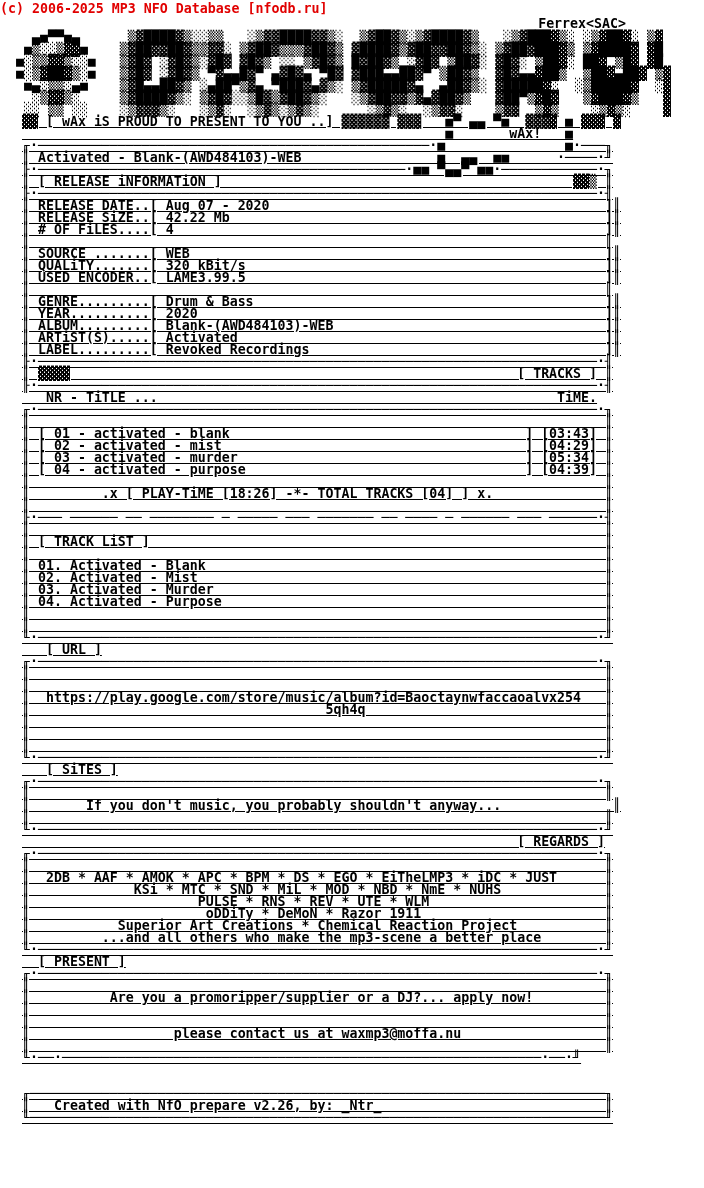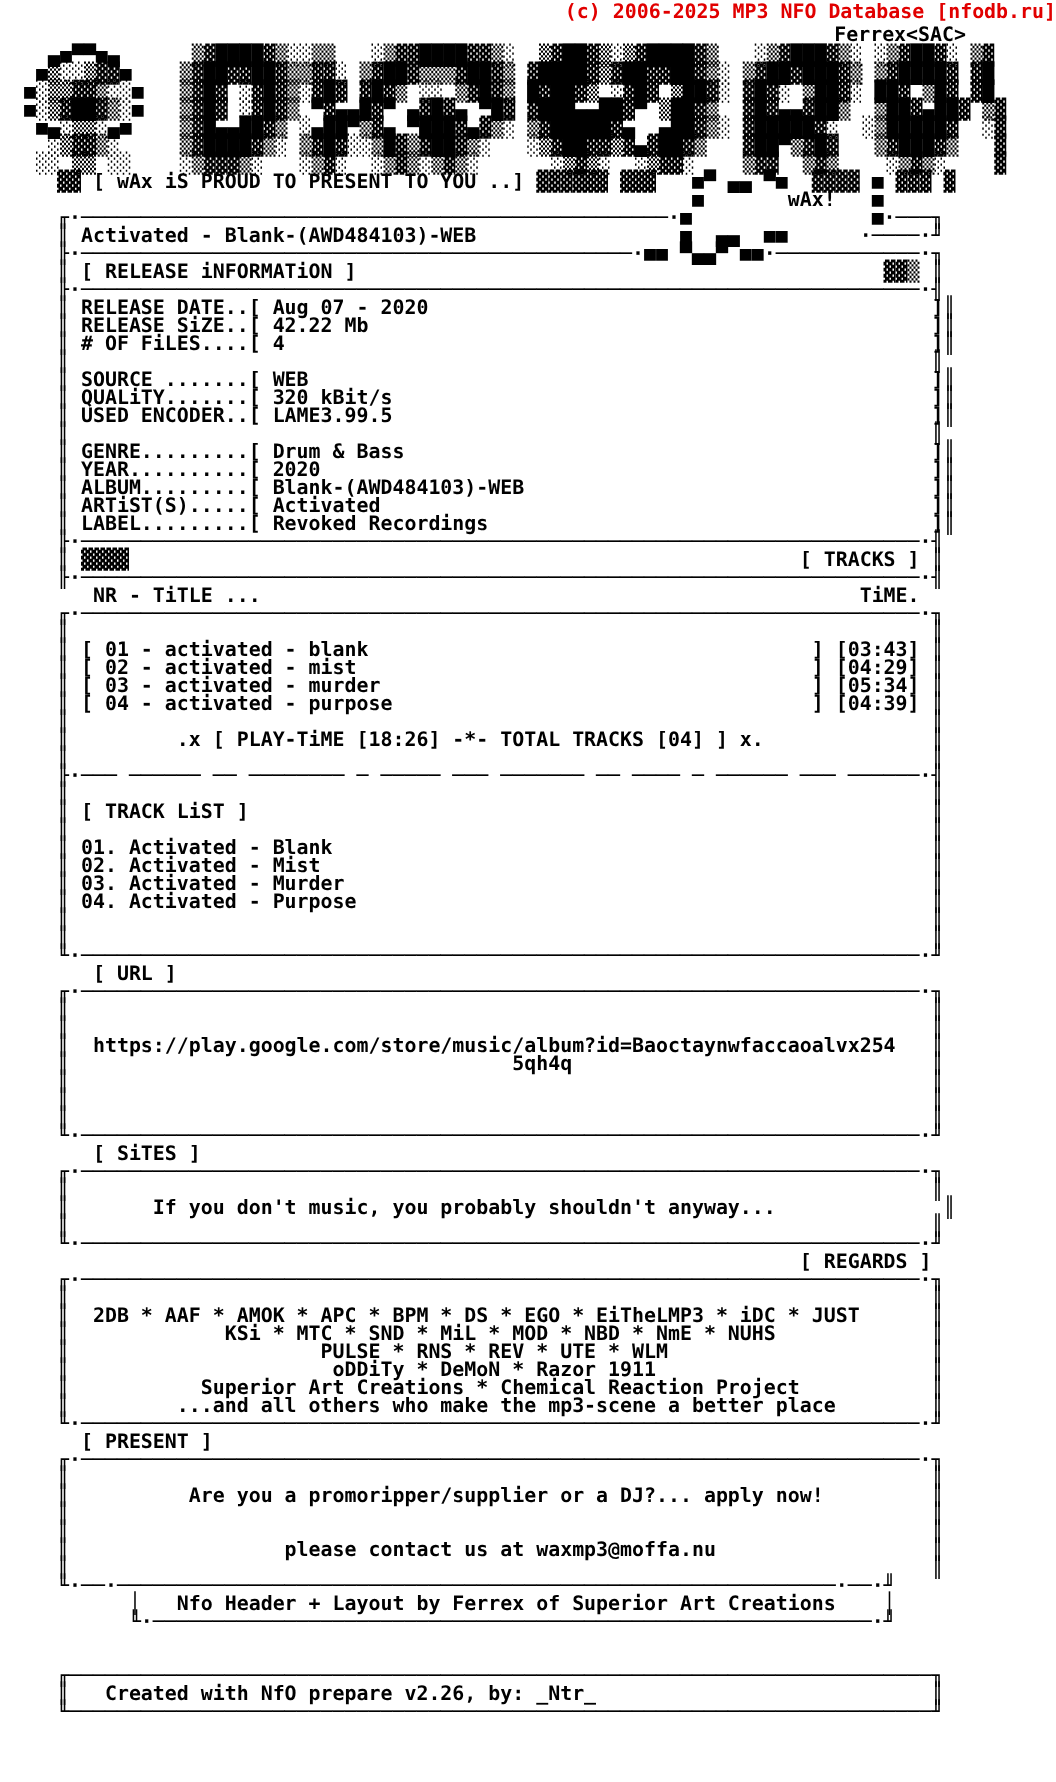--- a/index.html
+++ b/index.html
@@ -11,37 +11,37 @@
     background: #ffffff;
     color: #000000;
     font-family: "DejaVu Sans Mono", monospace;
     font-weight: bold;
     font-size: 13.28px;
     line-height: 12px;
   }
   .red-header {
     padding-top: 3px;
     height: 15px;
-    text-align: right;
+    text-align: left;
     color: #e10000;
     white-space: pre;
   }
   .scene-credit {
     height: 14px;
     text-align: right;
-    padding-right: 60px;
+    padding-right: 78px;
     white-space: pre;
   }
   pre {
     margin: 0;
     padding: 0;
     white-space: pre;
   }
   pre.art { padding-left: 8px; }
-  pre.nfo { padding-left: 38px; }
+  pre.nfo { padding-left: 22px; text-decoration: underline; }
 </style>
 </head>
 <body>
 
 <div class="page">
   <div class="red-header">(c) 2006-2025 MP3 NFO Database [nfodb.ru]</div>
   <div class="scene-credit">Ferrex&lt;SAC&gt;</div>
 
   <pre class="art">   ▄■▀▀■▄      ▒▓████▓▒░░▒▒   ░▒▓▓████▓▓▒░  ▒▓██▓▒░▒▓████▓▒   ░▒▓███▓▒░ ░▒▓██▓░ ▒▓
   ■▒░░▒▓▓■    ▒▓██▓▓██▓▒▒▓▓░ ▒▓██▓▒▒▒▓██▓▒ ▓████▓▒▓██▓▓██▓▒░ ▒▓██▓███▓▒ ▒▓████▓ ▓█
@@ -133,19 +133,17 @@
   <pre class="nfo">  [ PRESENT ]
 ╓·──────────────────────────────────────────────────────────────────────·╖
 ║                                                                        ║
 ║          Are you a promoripper/supplier or a DJ?... apply now!         ║
 ║                                                                        ║
 ║                                                                        ║
 ║                  please contact us at waxmp3@moffa.nu                  ║
 ║                                                                        ║
 ╙·──·────────────────────────────────────────────────────────────·──·╜</pre>
 
-  <pre class="nfo">      │   Nfo Header + Layout by Ferrex of Superior Art Creations    │
-      ╙·────────────────────────────────────────────────────────────·╜</pre>
 
   <pre class="nfo" style="margin-top: 24px;">╓────────────────────────────────────────────────────────────────────────╖
 ║   Created with NfO prepare v2.26, by: _Ntr_                            ║
 ╙────────────────────────────────────────────────────────────────────────╜</pre>
 </div>
 
 </body></html>

